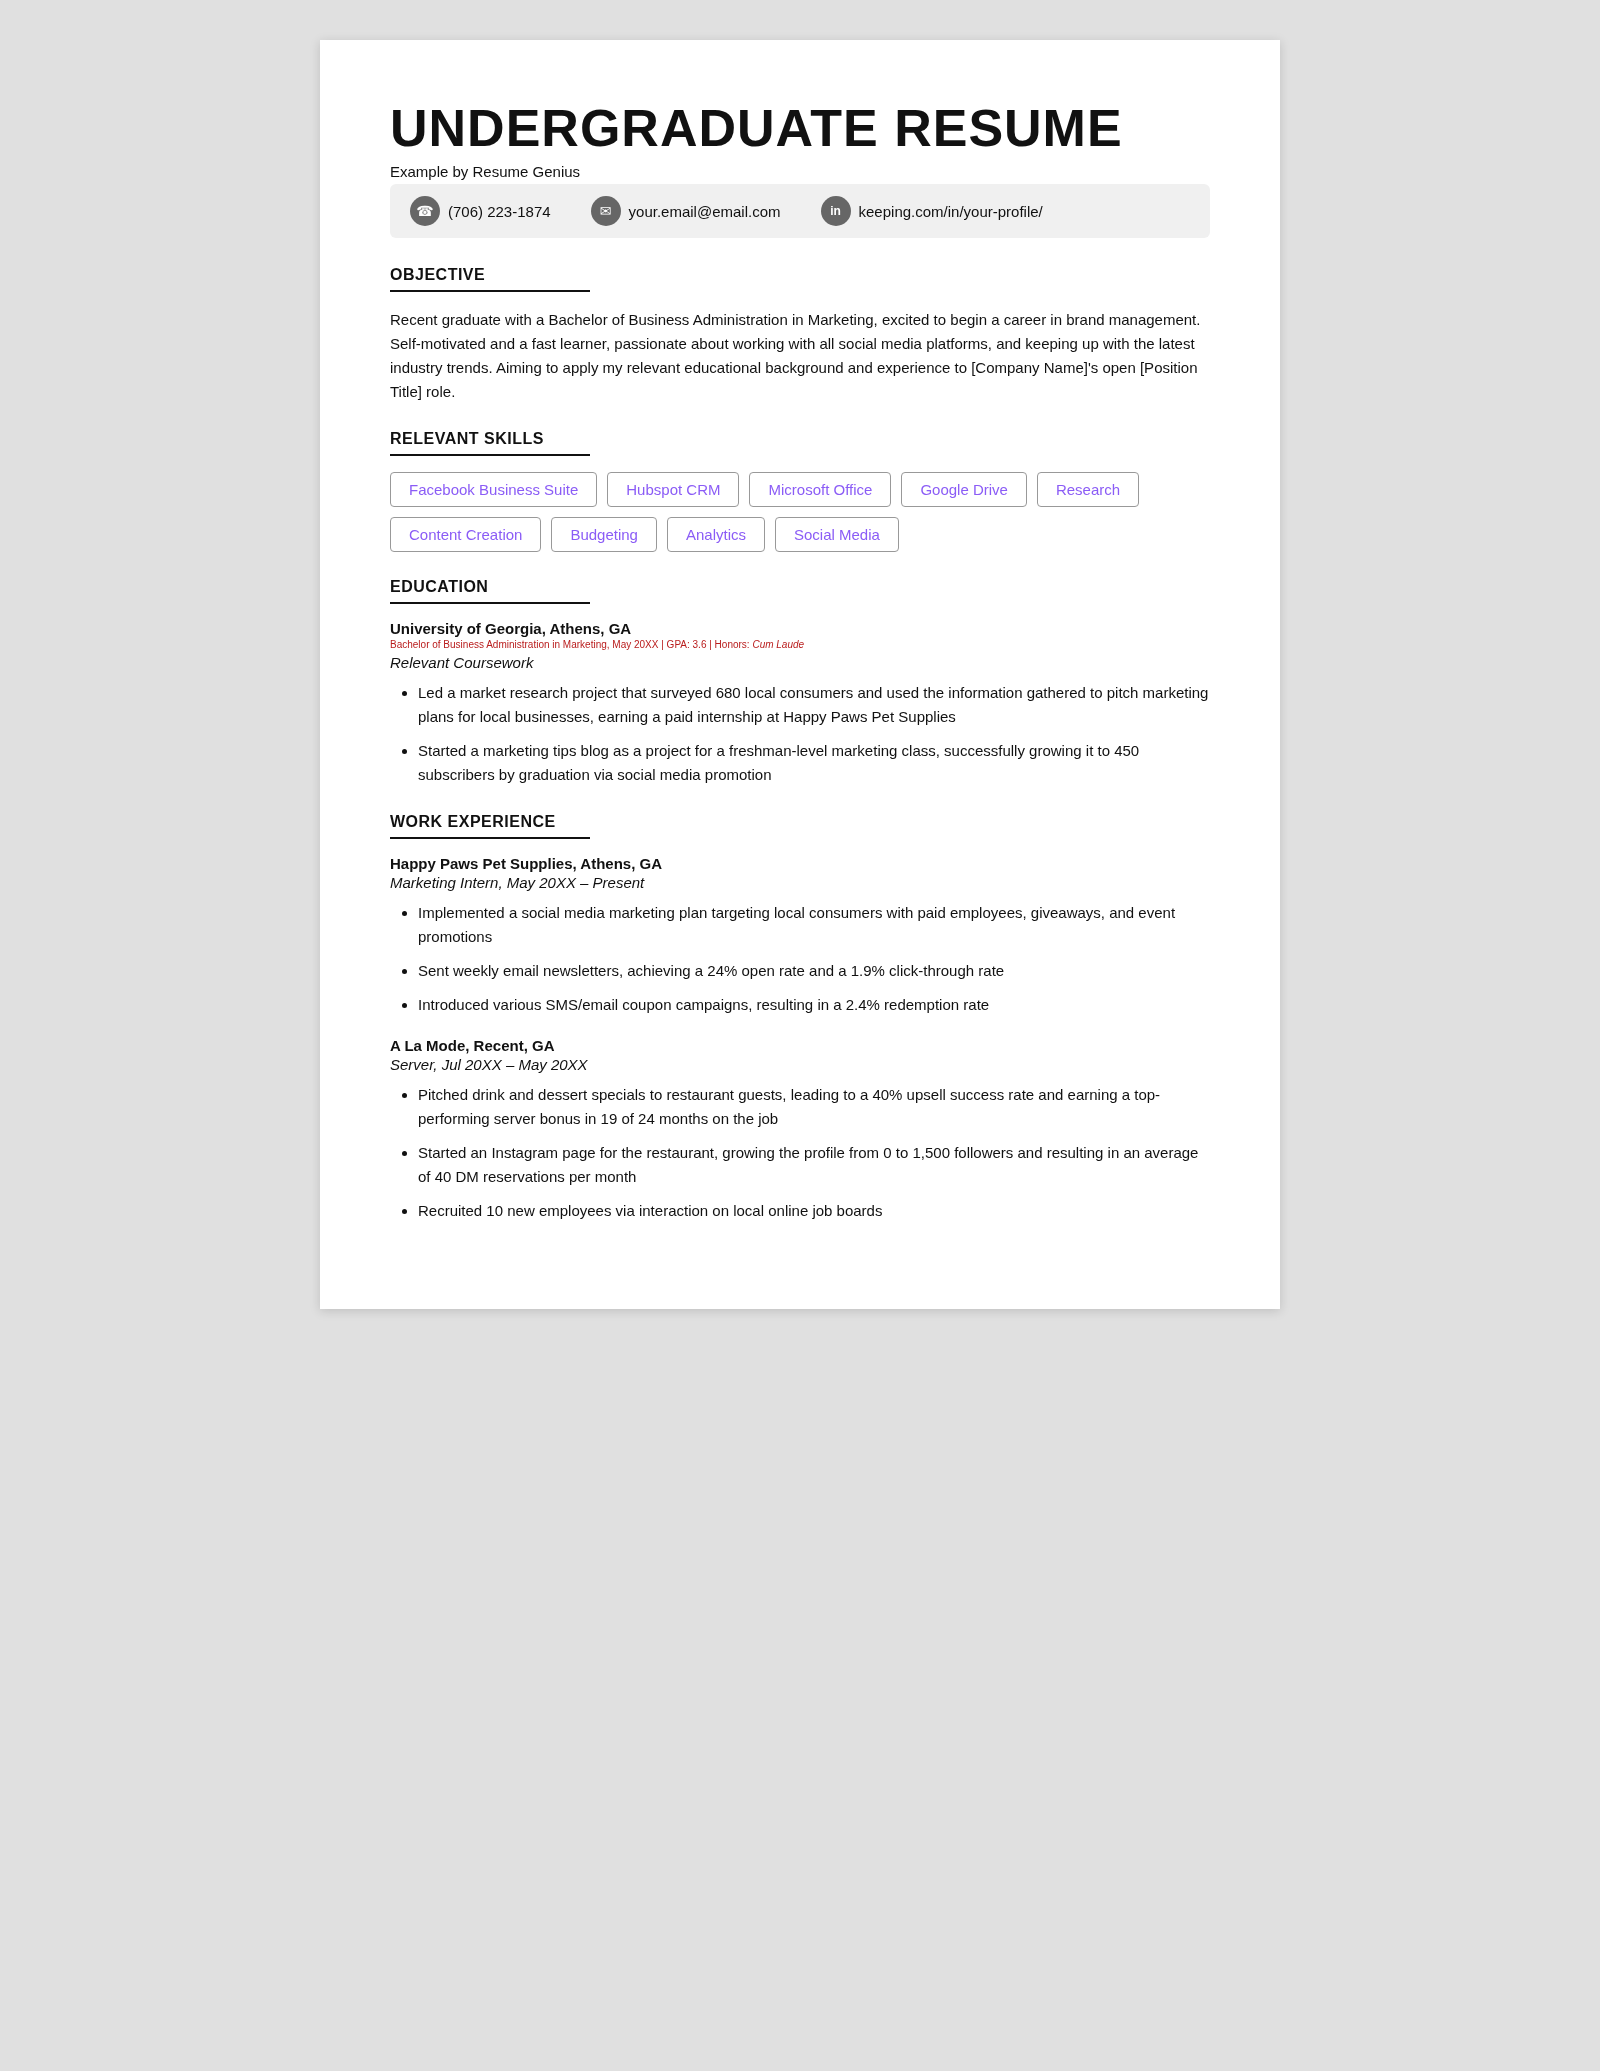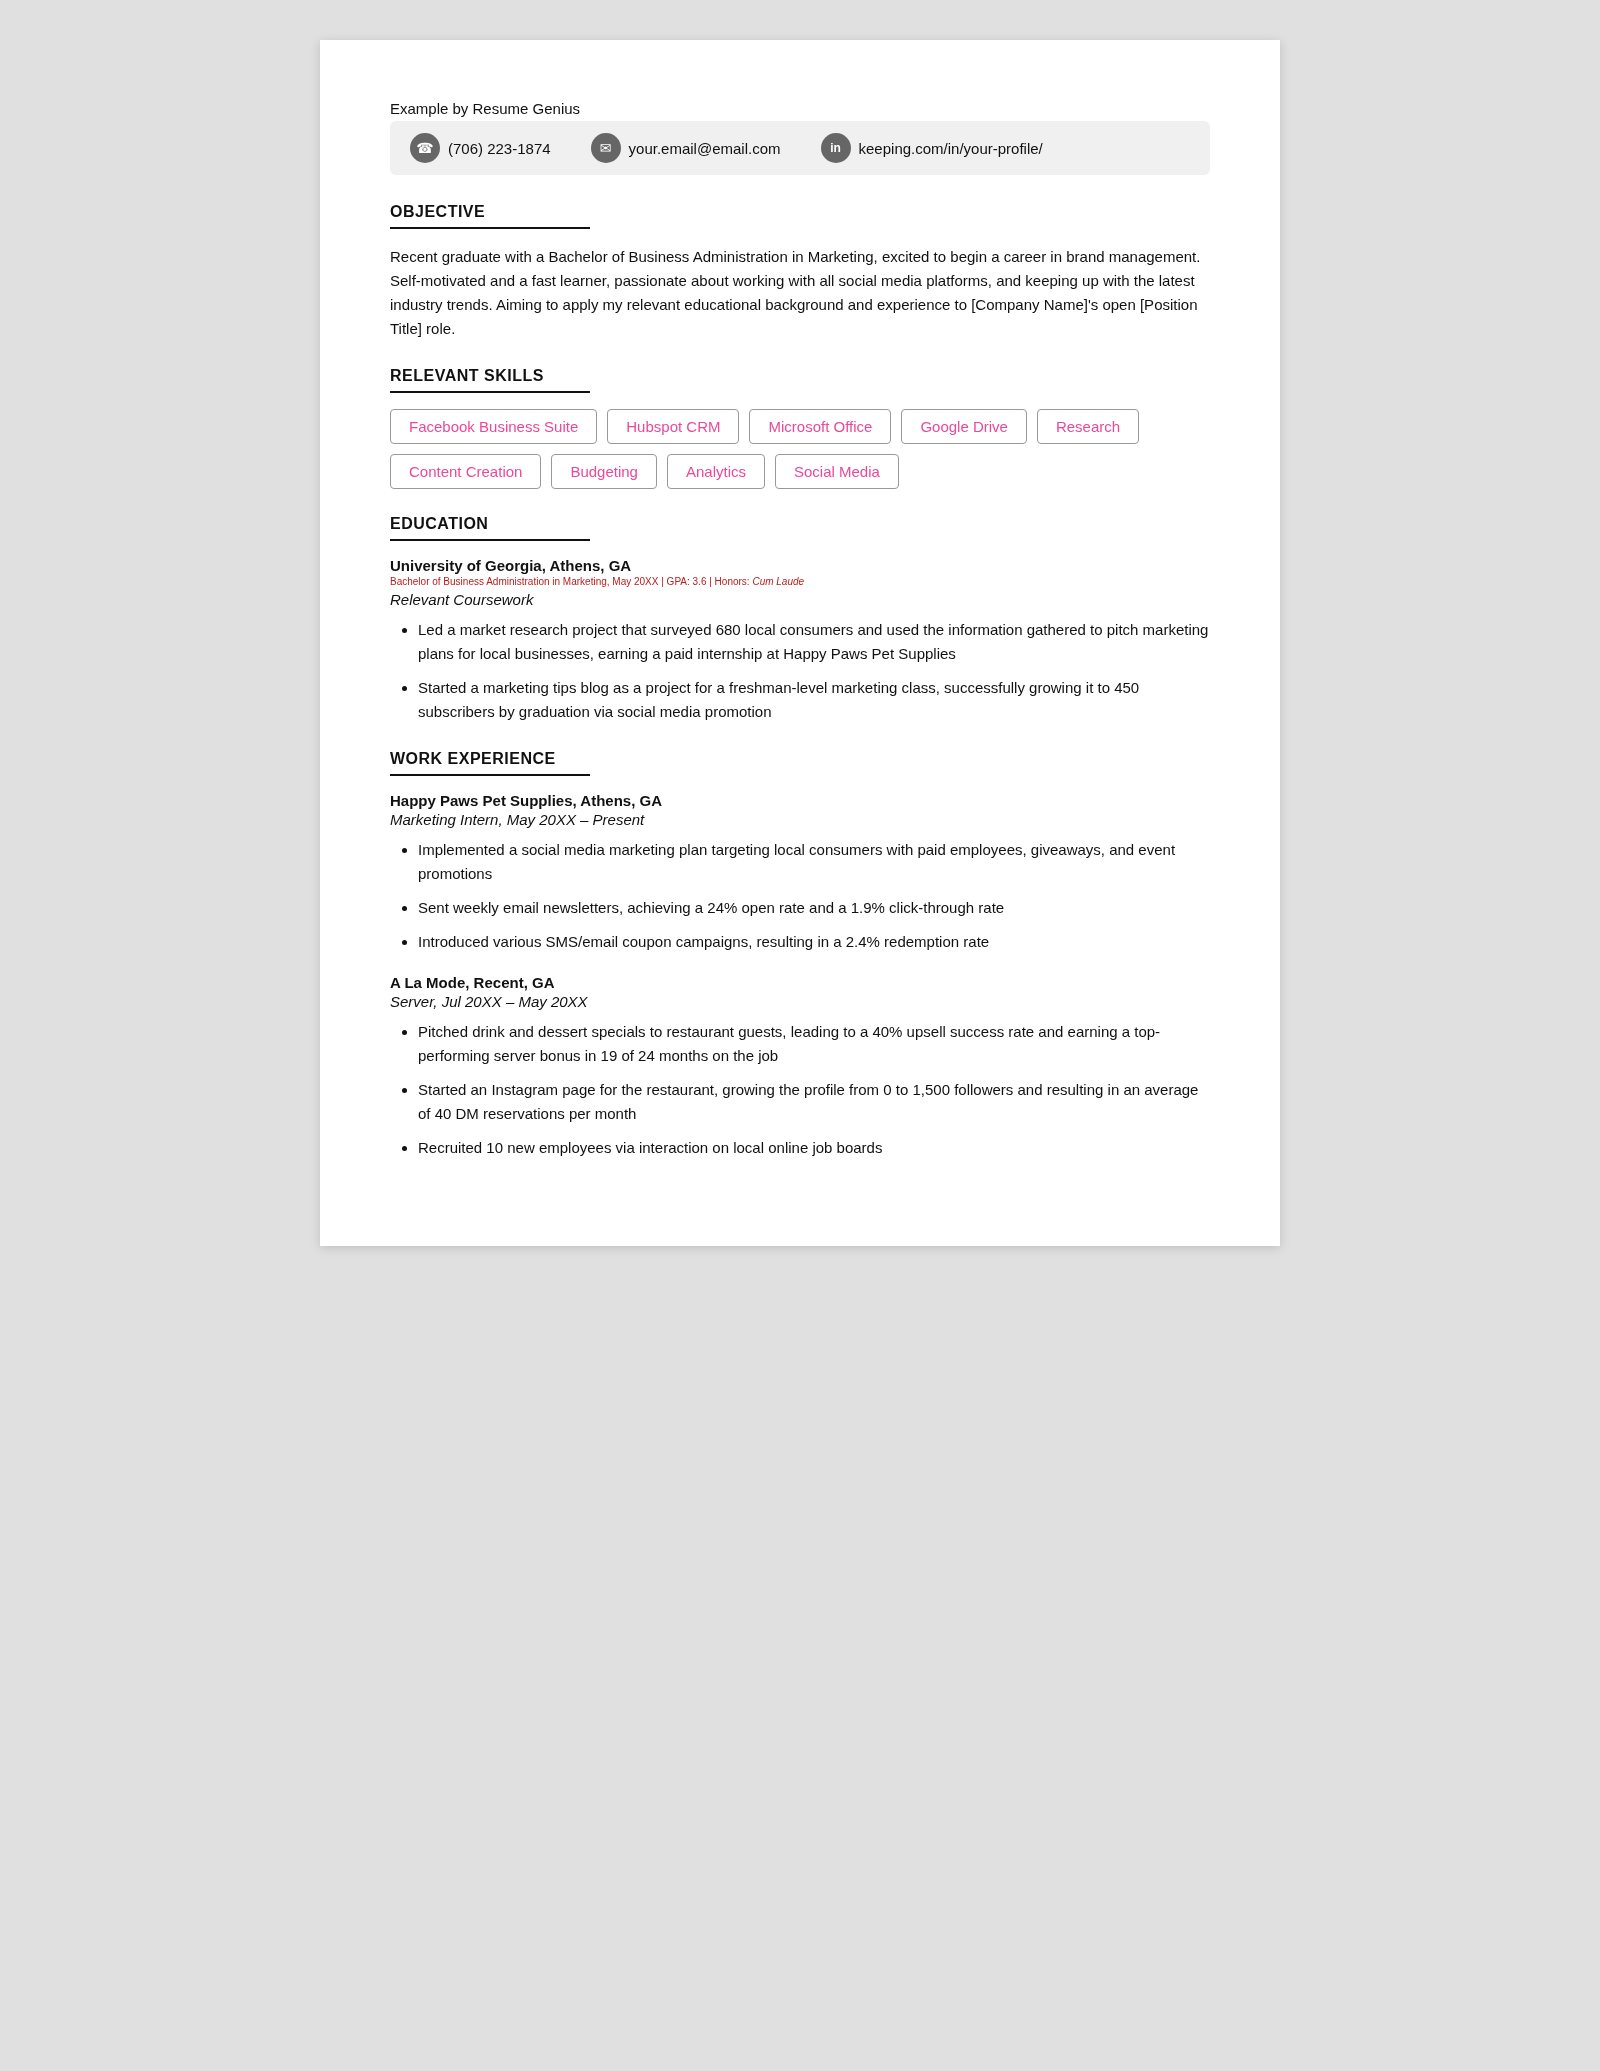--- a/index.html
+++ b/index.html
@@ -85,21 +85,21 @@
       display: flex;
       flex-wrap: wrap;
       gap: 10px;
       margin-top: 10px;
     }
     .skill-badge {
       border: 1.5px solid #999;
       border-radius: 4px;
       padding: 8px 18px;
       font-size: 15px;
-      color: #ec4899;
+      color: #8b5cf6;
       background: #fff;
     }
     .edu-school {
       font-size: 15px;
       font-weight: 700;
       color: #111;
       margin-bottom: 2px;
     }
     .edu-degree {
       font-size: 10px;
@@ -140,20 +140,21 @@
     }
     .subsection {
       margin-bottom: 20px;
     }
   </style>
 </head>
 <body>
 
 <div class="resume-page">
 
+  <h1 class="resume-title">UNDERGRADUATE RESUME</h1>
   <p class="resume-subtitle">Example by Resume Genius</p>
 
   <div class="contact-bar">
     <div class="contact-item">
       <div class="contact-icon">☎</div>
       <span>(706) 223-1874</span>
     </div>
     <div class="contact-item">
       <div class="contact-icon">✉</div>
       <span>your.email@email.com</span>

